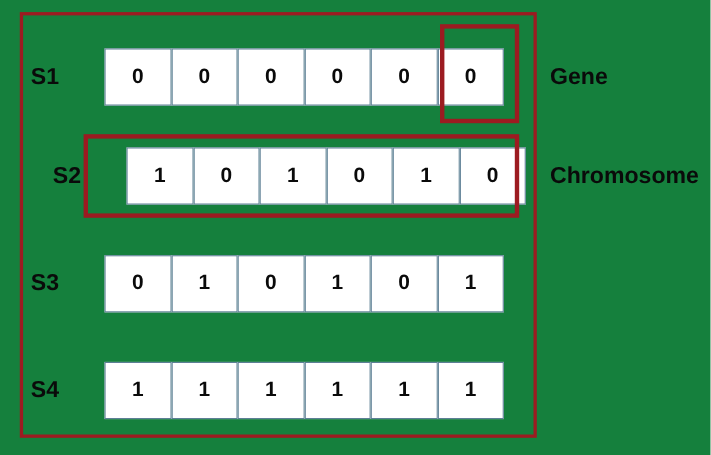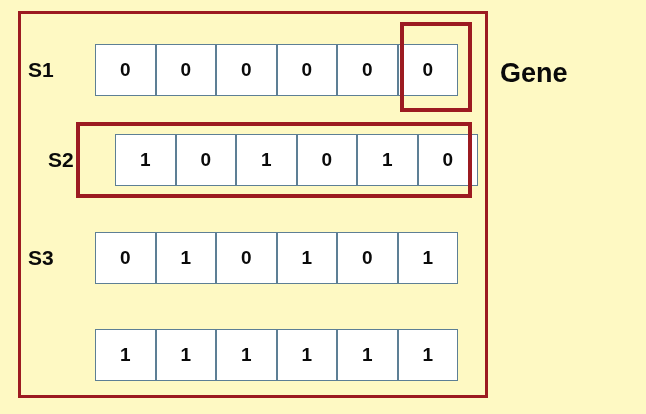--- a/index.html
+++ b/index.html
@@ -8,21 +8,21 @@
     background: #ffffff;
   }
   body {
     font-family: "Liberation Sans", sans-serif;
     -webkit-font-smoothing: antialiased;
   }
   #canvas {
     position: relative;
     width: 646px;
     height: 414px;
-    background: #fef9c3;
+    background: #15803d;
     overflow: hidden;
   }
 
   
   .outer-frame {
     position: absolute;
     left: 18px;
     top: 11px;
     width: 470px;
     height: 387px;
@@ -76,21 +76,21 @@
     font-weight: bold;
     color: #0a0a0a;
   }
   .cell:first-child { border-left-width: 1.5px; }
   .cell:last-child  { border-right-width: 1.5px; }
 
   
   .side-label {
     position: absolute;
     left: 500px;
-    font-size: 27px;
+    font-size: 21px;
     font-weight: bold;
     color: #0a0a0a;
     white-space: nowrap;
   }
 
   
   .highlight {
     position: absolute;
     border: 4px solid #9c1b21;
     box-sizing: border-box;
@@ -147,29 +147,31 @@
       <div class="cell">0</div>
       <div class="cell">1</div>
       <div class="cell">0</div>
       <div class="cell">1</div>
       <div class="cell">0</div>
       <div class="cell">1</div>
     </div>
   </div>
 
   <div class="row" style="top:329px;">
+    <div class="row-label">S4</div>
     <div class="strip">
       <div class="cell">1</div>
       <div class="cell">1</div>
       <div class="cell">1</div>
       <div class="cell">1</div>
       <div class="cell">1</div>
       <div class="cell">1</div>
     </div>
   </div>
 
   <div class="highlight highlight-gene"></div>
 
   <div class="highlight highlight-chromosome"></div>
 
   <div class="side-label" style="top:58px;">Gene</div>
+  <div class="side-label" style="top:148px;">Chromosome</div>
 
 </div>
 
 </body></html>

